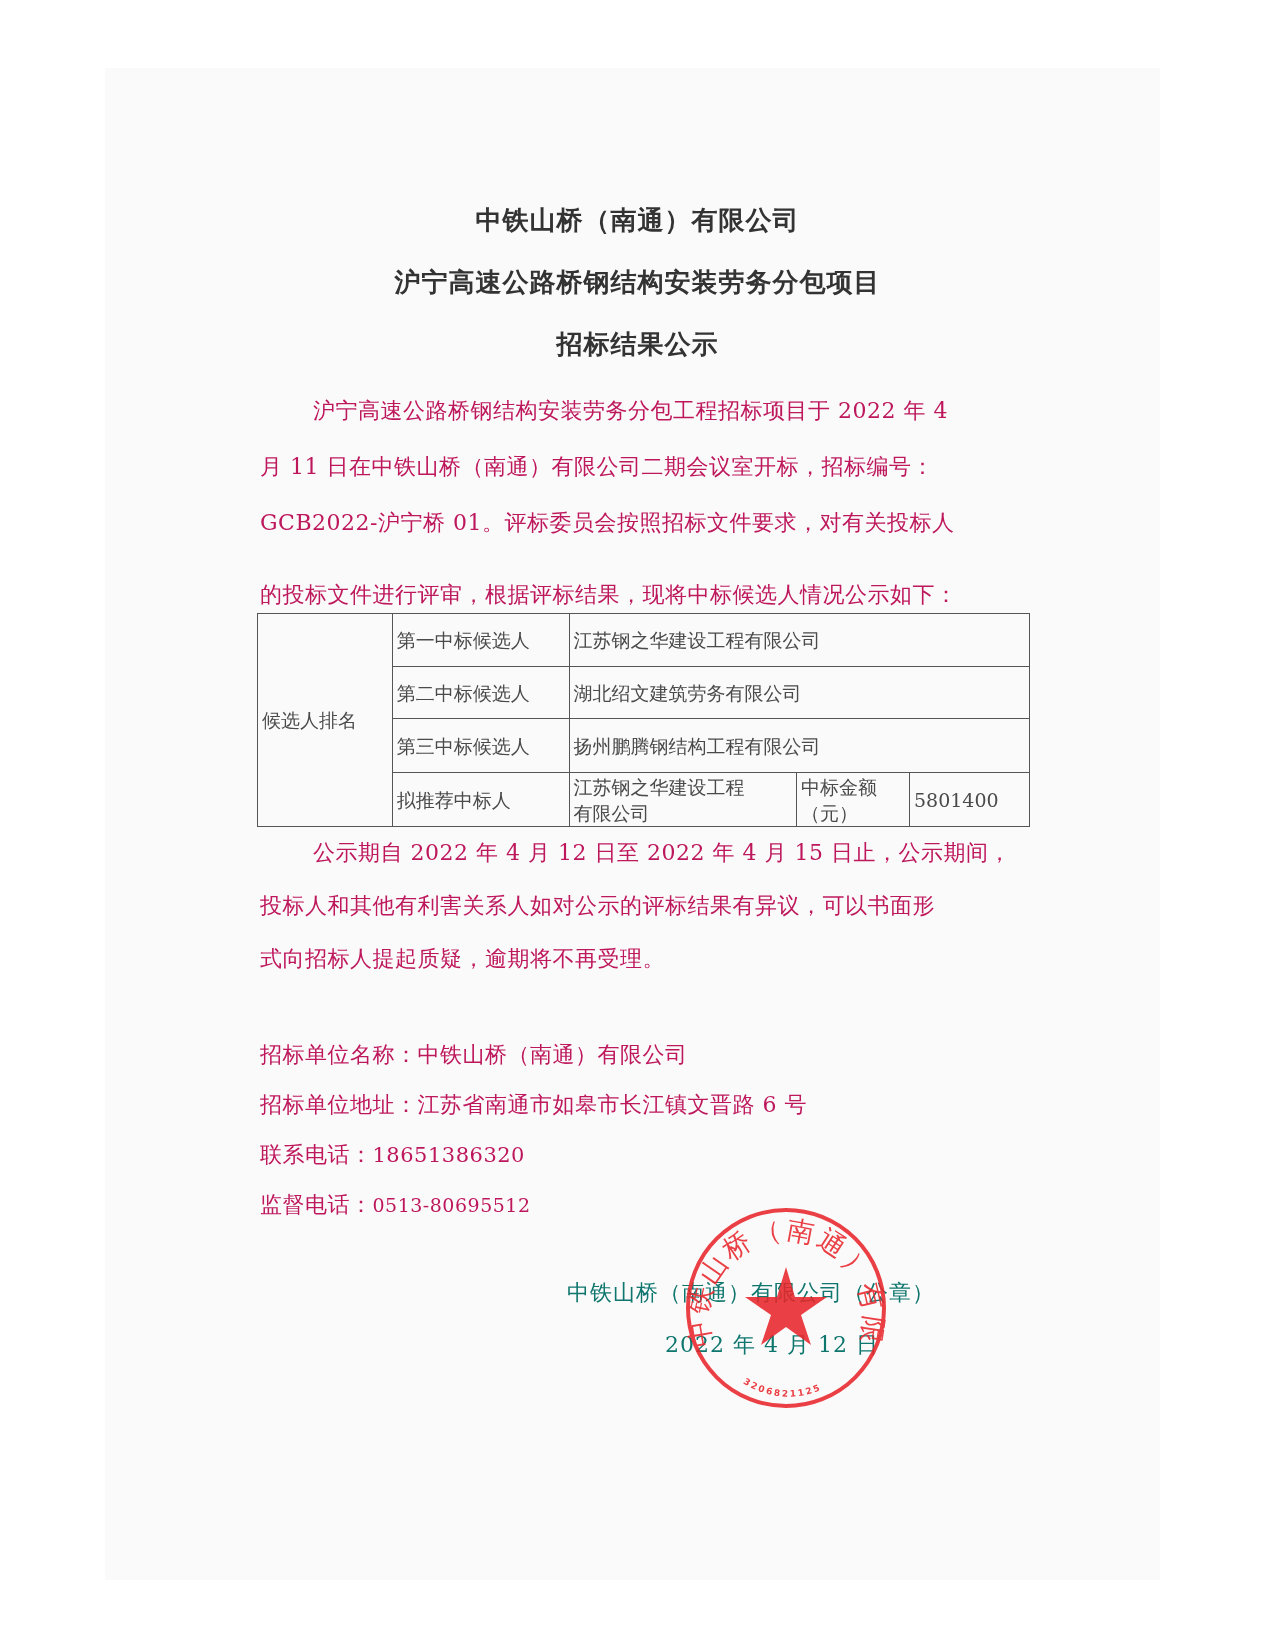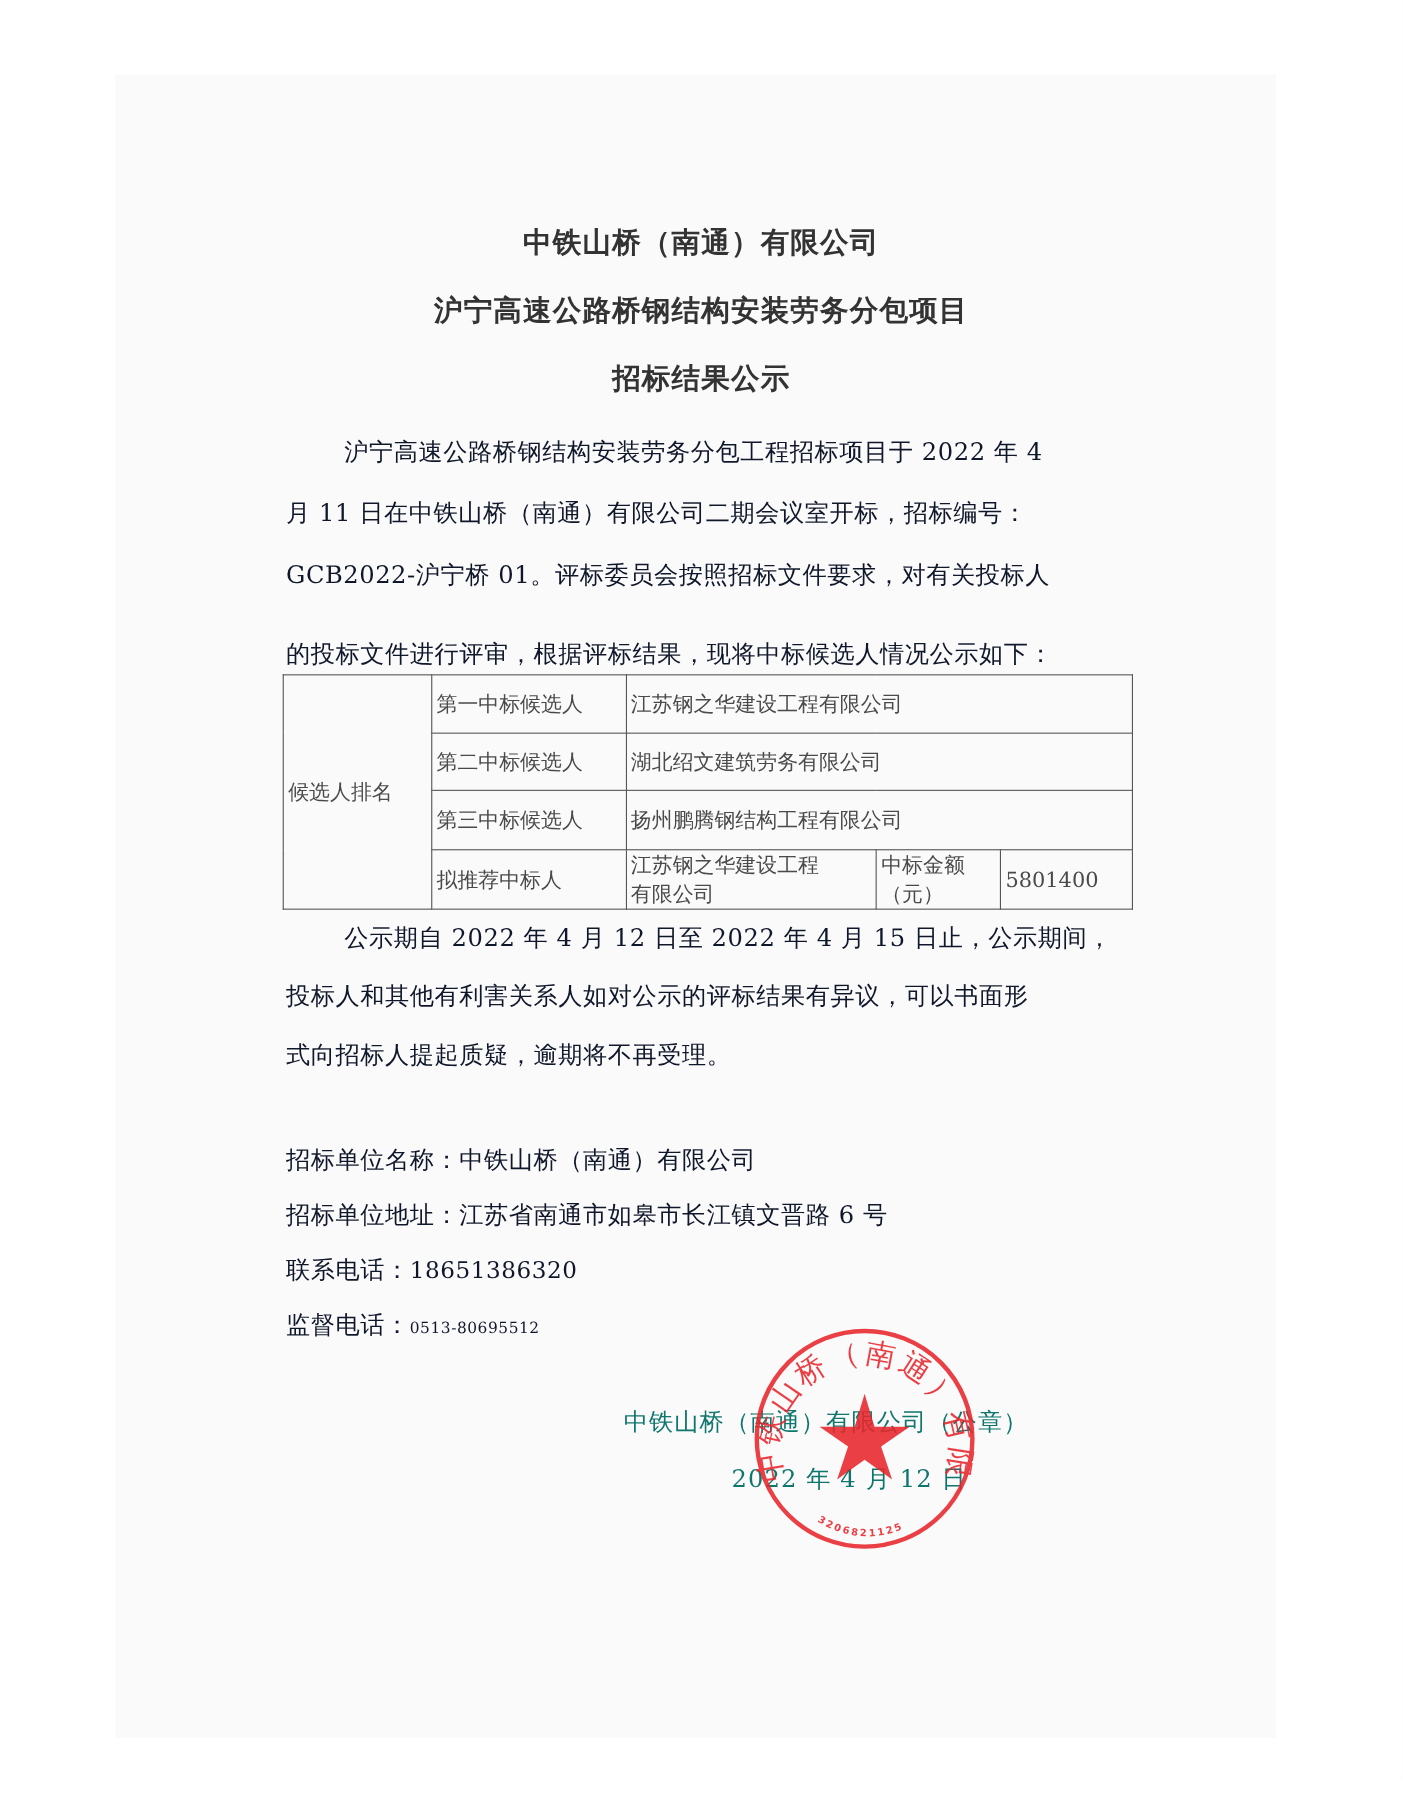--- a/index.html
+++ b/index.html
@@ -10,21 +10,21 @@
   .scan {
     position:absolute; left:105px; top:68px; width:1055px; height:1512px;
     background:#fbfafa;
   }
   .title {
     position:absolute; left:0; width:1275px; text-align:center;
     font-family: "DejaVu Sans", "Liberation Sans", sans-serif;
     font-weight:bold; font-size:26px; color:#333; letter-spacing:1px;
   }
   .line {
-    position:absolute; font-size:22px; color:#0f172a; white-space:nowrap; letter-spacing:0.5px;
+    position:absolute; font-size:22px; color:#be185d; white-space:nowrap; letter-spacing:0.5px;
   }
   table.result {
     position:absolute; left:257px; top:613px; width:773px; height:214px;
     border-collapse:collapse; font-size:19px; color:#4a4a4a;
   }
   table.result td {
     border:1.5px solid #555; vertical-align:middle; padding:0 4px; line-height:26px;
   }
   .stamp {
     position:absolute; left:683px; top:1205px; width:206px; height:206px; opacity:0.88;
@@ -94,21 +94,21 @@
   <div class="line" style="left:260px; top:1040px;">
     <span>招标单位名称：</span><span>中铁山桥（南通）有限公司</span>
   </div>
   <div class="line" style="left:260px; top:1090px;">
     <span>招标单位地址：</span><span>江苏省南通市如皋市长江镇文晋路 6 号</span>
   </div>
   <div class="line" style="left:260px; top:1140px;">
     <span>联系电话：</span><span style="font-size:21px;">18651386320</span>
   </div>
   <div class="line" style="left:260px; top:1190px;">
-    <span>监督电话：</span><span style="font-size:14px;">0513-80695512</span>
+    <span>监督电话：</span><span style="font-size:19px;">0513-80695512</span>
   </div>
 </div>
 
 <div class="sig" style="left:567px; top:1278px;">中铁山桥（南通）有限公司（公章）</div>
 <div class="sig" style="left:665px; top:1330px;">2022 年 4 月 12 日</div>
 
 <svg class="stamp" viewBox="0 0 206 206">
   <defs>
     <path id="arcTop" d="M 30 140 A 78 78 0 1 1 176 140"></path>
     <path id="arcBot" d="M 60 178 A 82 82 0 0 0 170 160"></path>

